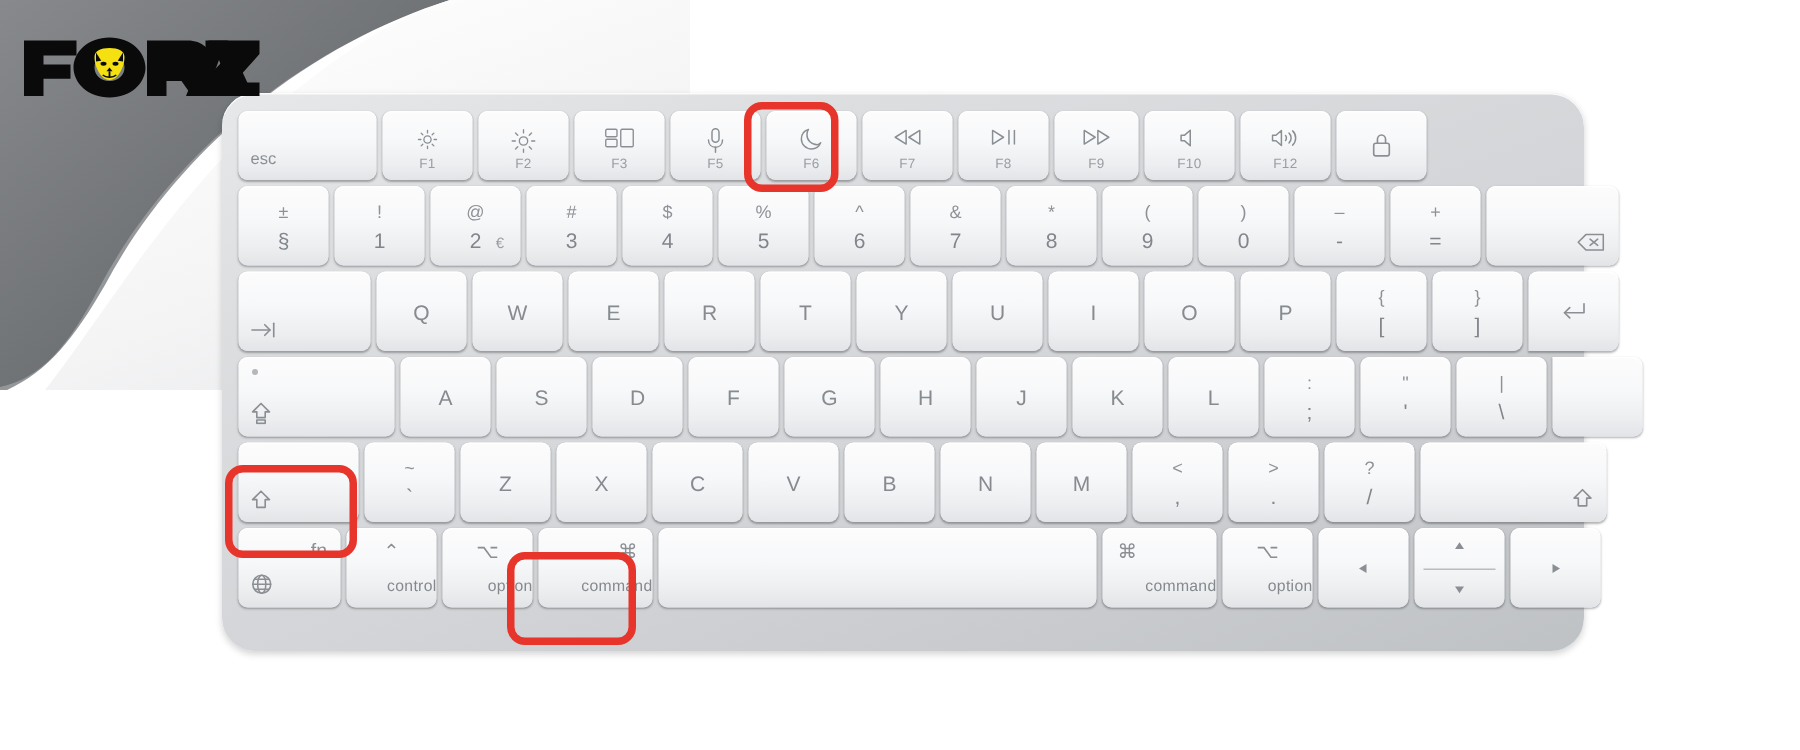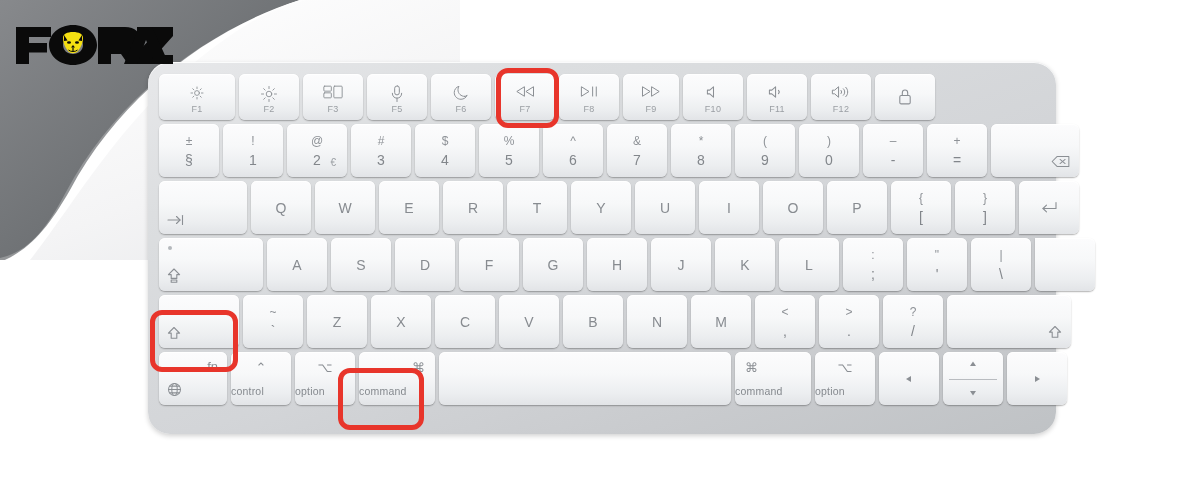--- a/index.html
+++ b/index.html
@@ -66,21 +66,21 @@
     text-align:center; font-size:12px; color:#8e9297;
   }
   .key .bot {
     position:absolute; left:0; right:0; bottom:18%;
     text-align:center; font-size:14px; color:#82868b;
   }
   .key .bl { position:absolute; left:8px; bottom:8px; font-size:11px; color:#8b8f94; }
   .key .br { position:absolute; right:9px; bottom:9px; font-size:13px; color:#8b8f94; }
   .key .tr { position:absolute; right:9px; top:8px; font-size:13px; color:#8b8f94; }
   .key .modtop { position:absolute; left:0; right:0; top:9px; text-align:center; font-size:13px; color:#8b8f94; }
-  .key .modbot { position:absolute; left:0; right:0; bottom:9px; text-align:left; font-size:10.5px; color:#85898e; letter-spacing:.2px; }
+  .key .modbot { position:absolute; left:0; right:0; bottom:9px; text-align:right; font-size:10.5px; color:#85898e; letter-spacing:.2px; }
   .key .fnlabel { position:absolute; left:0; right:0; bottom:6px; text-align:center; font-size:9px; color:#9a9ea3; letter-spacing:.3px; }
   .key .fnicon  { position:absolute; left:0; right:0; top:11px; text-align:center; }
   .key .euro { position:absolute; right:11px; bottom:17%; font-size:10px; color:#9a9ea3; }
 
   .capslock-dot {
     position:absolute; left:9px; top:8px;
     width:4px; height:4px; border-radius:50%;
     background:#b4b8bc;
   }
 
@@ -151,22 +151,25 @@
         <rect x="-1.2" y="5" width="2.4" height="8" fill="#0a0a0a"></rect>
         <path d="M-9,10 C-5,14 5,14 9,10" stroke="#0a0a0a" stroke-width="2" fill="none"></path>
       </g>
     </svg>
   </div>
 
   <div class="keyboard">
     <div class="kbd-inner">
 
       <div class="row r-fn">
-
-        <div class="key" style="width:76px">
+        <div class="key" style="width:92px">
+          <span class="bl">esc</span>
+        </div>
+
+        <div class="key" style="width:60px">
           <span class="fnicon">
             <svg width="16" height="16" viewBox="0 0 20 20">
                 <circle class="ico" cx="10" cy="10" r="3"></circle>
                 <g class="ico">
                   <line x1="10" y1="2.5" x2="10" y2="4.5"></line>
                   <line x1="10" y1="15.5" x2="10" y2="17.5"></line>
                   <line x1="2.5" y1="10" x2="4.5" y2="10"></line>
                   <line x1="15.5" y1="10" x2="17.5" y2="10"></line>
                   <line x1="4.7" y1="4.7" x2="6.1" y2="6.1"></line>
                   <line x1="13.9" y1="13.9" x2="15.3" y2="15.3"></line>
@@ -262,29 +265,20 @@
 
         <div class="key" style="width:60px">
           <span class="fnicon">
             <svg width="15" height="14" viewBox="0 0 16 14">
                 <path class="ico" d="M8,1.5 L4,5 L1.5,5 L1.5,9 L4,9 L8,12.5 Z"></path>
               </svg>
           </span>
           <span class="fnlabel">F10</span>
         </div>
 
-        <div class="key" style="width:60px">
-          <span class="fnicon">
-            <svg width="18" height="14" viewBox="0 0 19 14">
-                <path class="ico" d="M8,1.5 L4,5 L1.5,5 L1.5,9 L4,9 L8,12.5 Z"></path>
-                <path class="ico" d="M11,5.2 C11.9,6.1 11.9,7.9 11,8.8"></path>
-              </svg>
-          </span>
-          <span class="fnlabel">F11</span>
-        </div>
 
         <div class="key" style="width:60px">
           <span class="fnicon">
             <svg width="20" height="14" viewBox="0 0 22 14">
                 <path class="ico" d="M8,1.5 L4,5 L1.5,5 L1.5,9 L4,9 L8,12.5 Z"></path>
                 <path class="ico" d="M11,5.2 C11.9,6.1 11.9,7.9 11,8.8"></path>
                 <path class="ico" d="M13.6,3.4 C15.6,5.2 15.6,8.8 13.6,10.6"></path>
                 <path class="ico" d="M16.2,1.8 C19.2,4.4 19.2,9.6 16.2,12.2"></path>
               </svg>
           </span>

